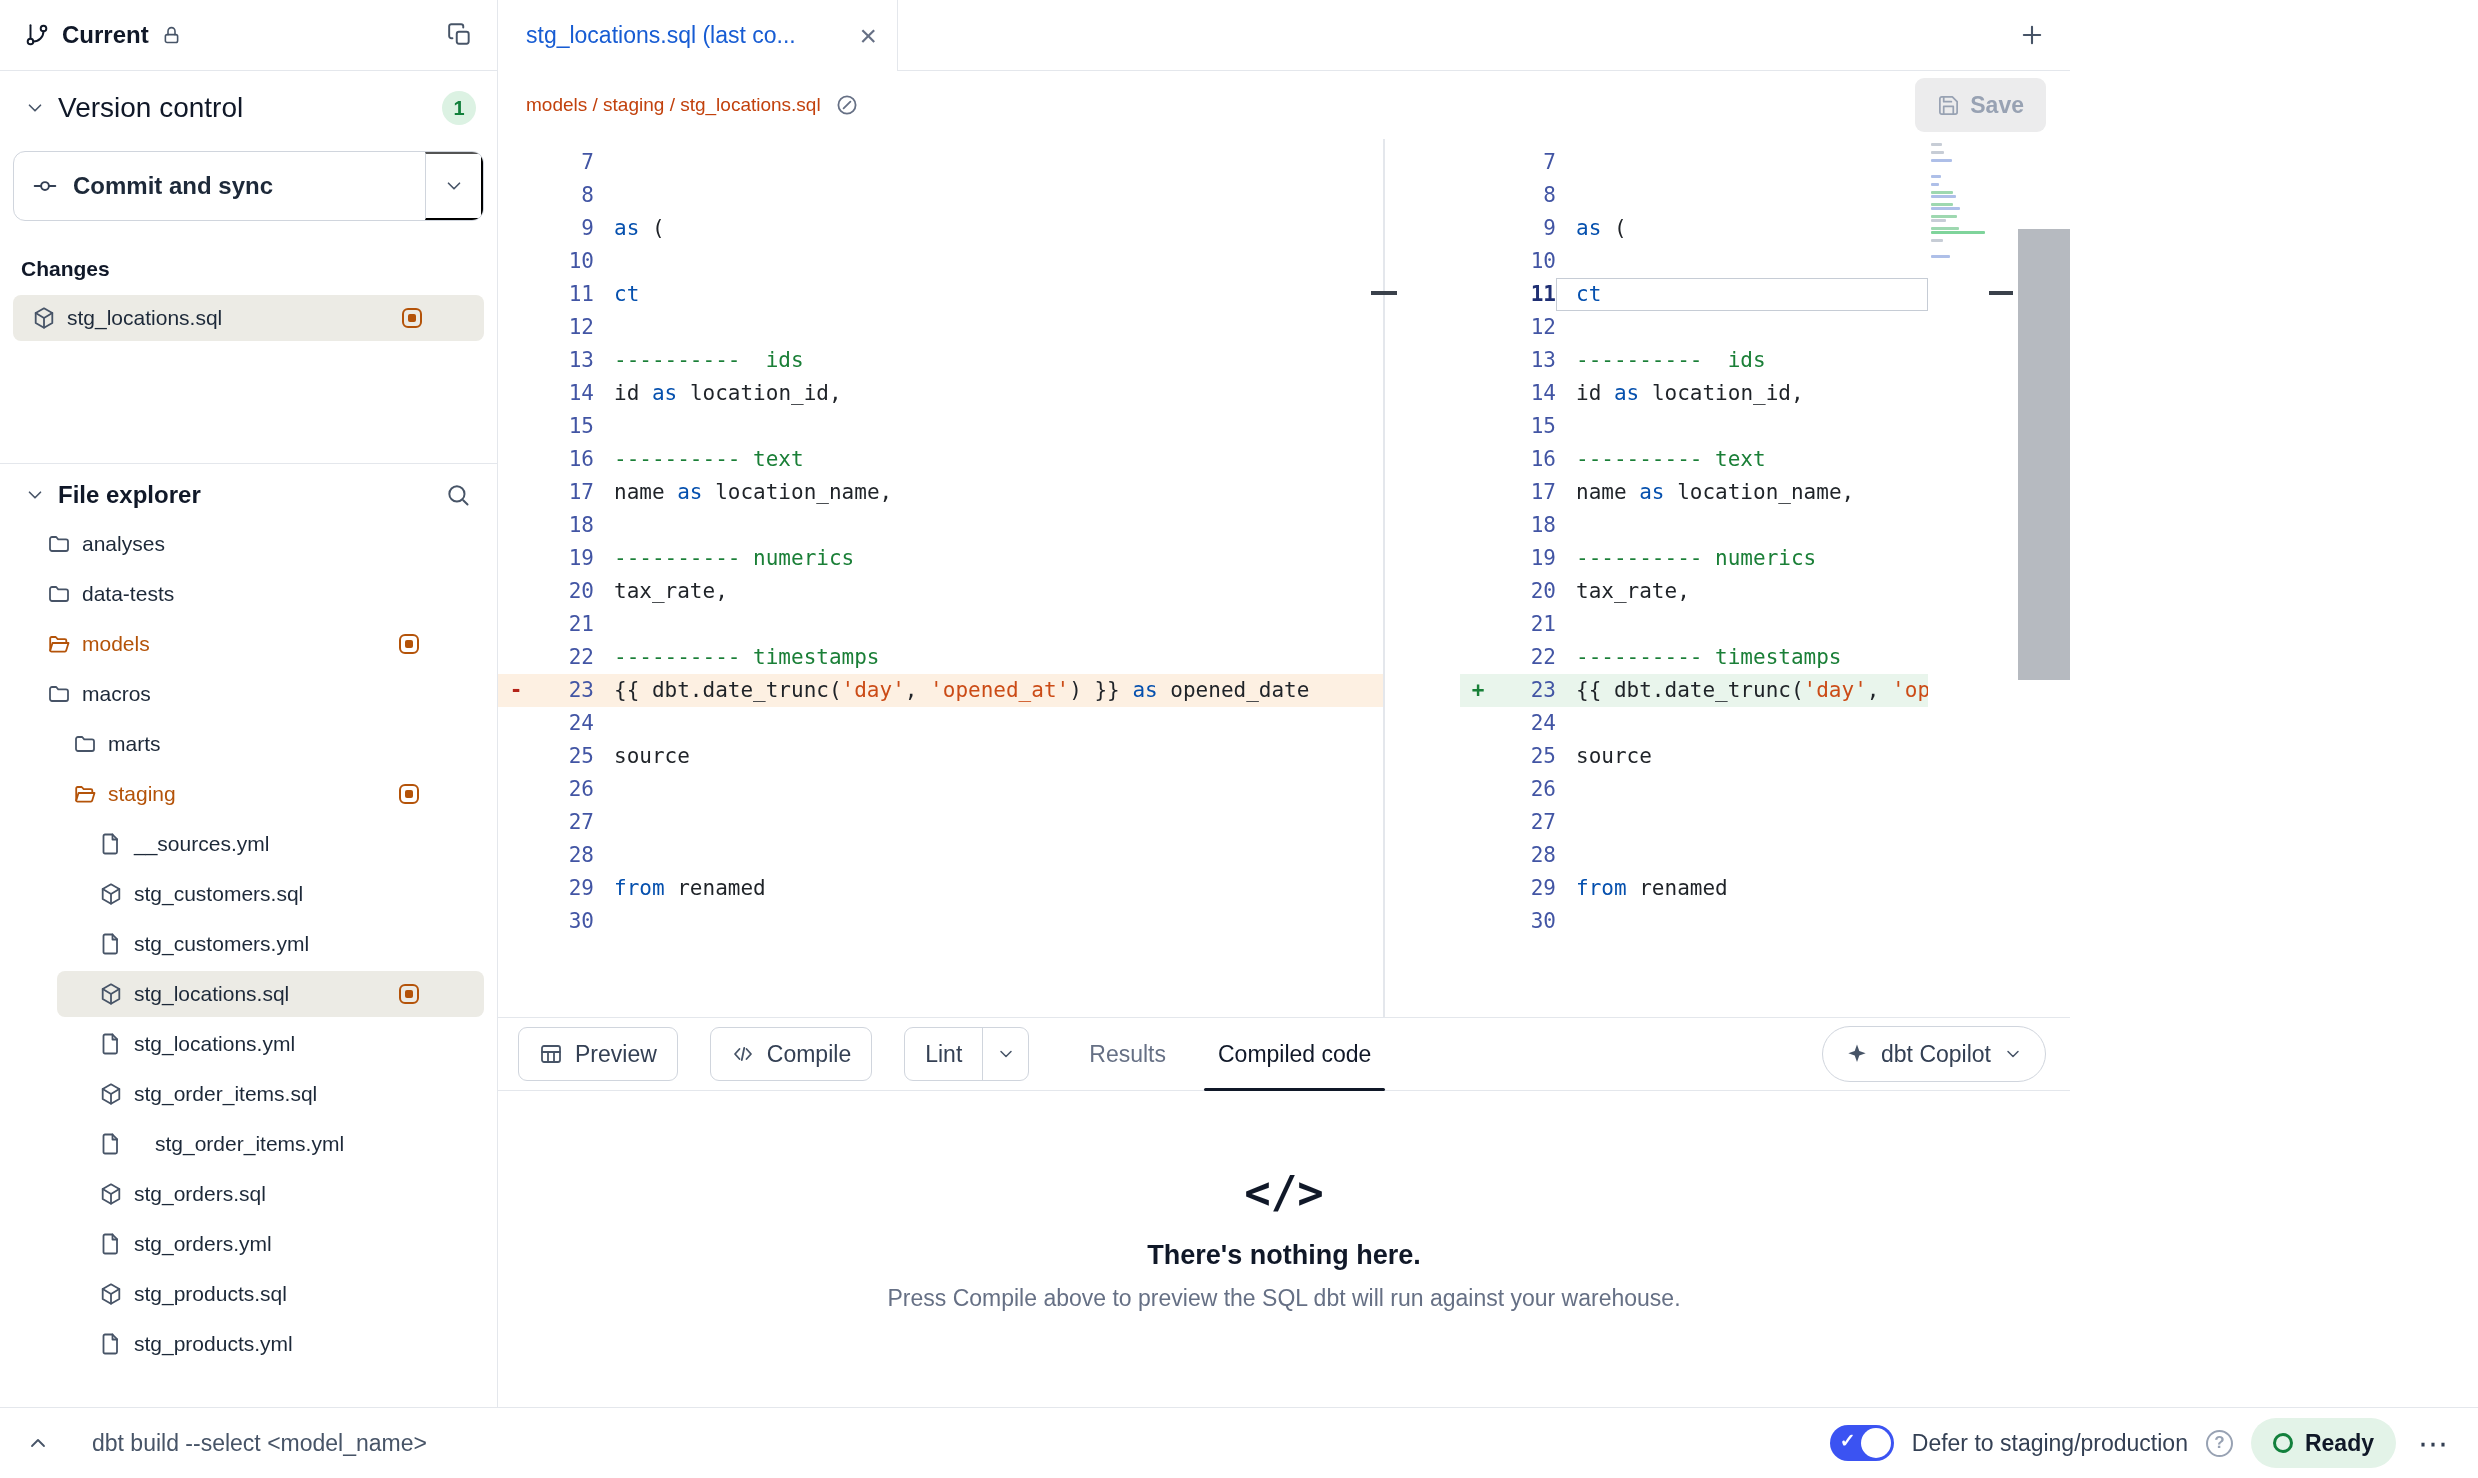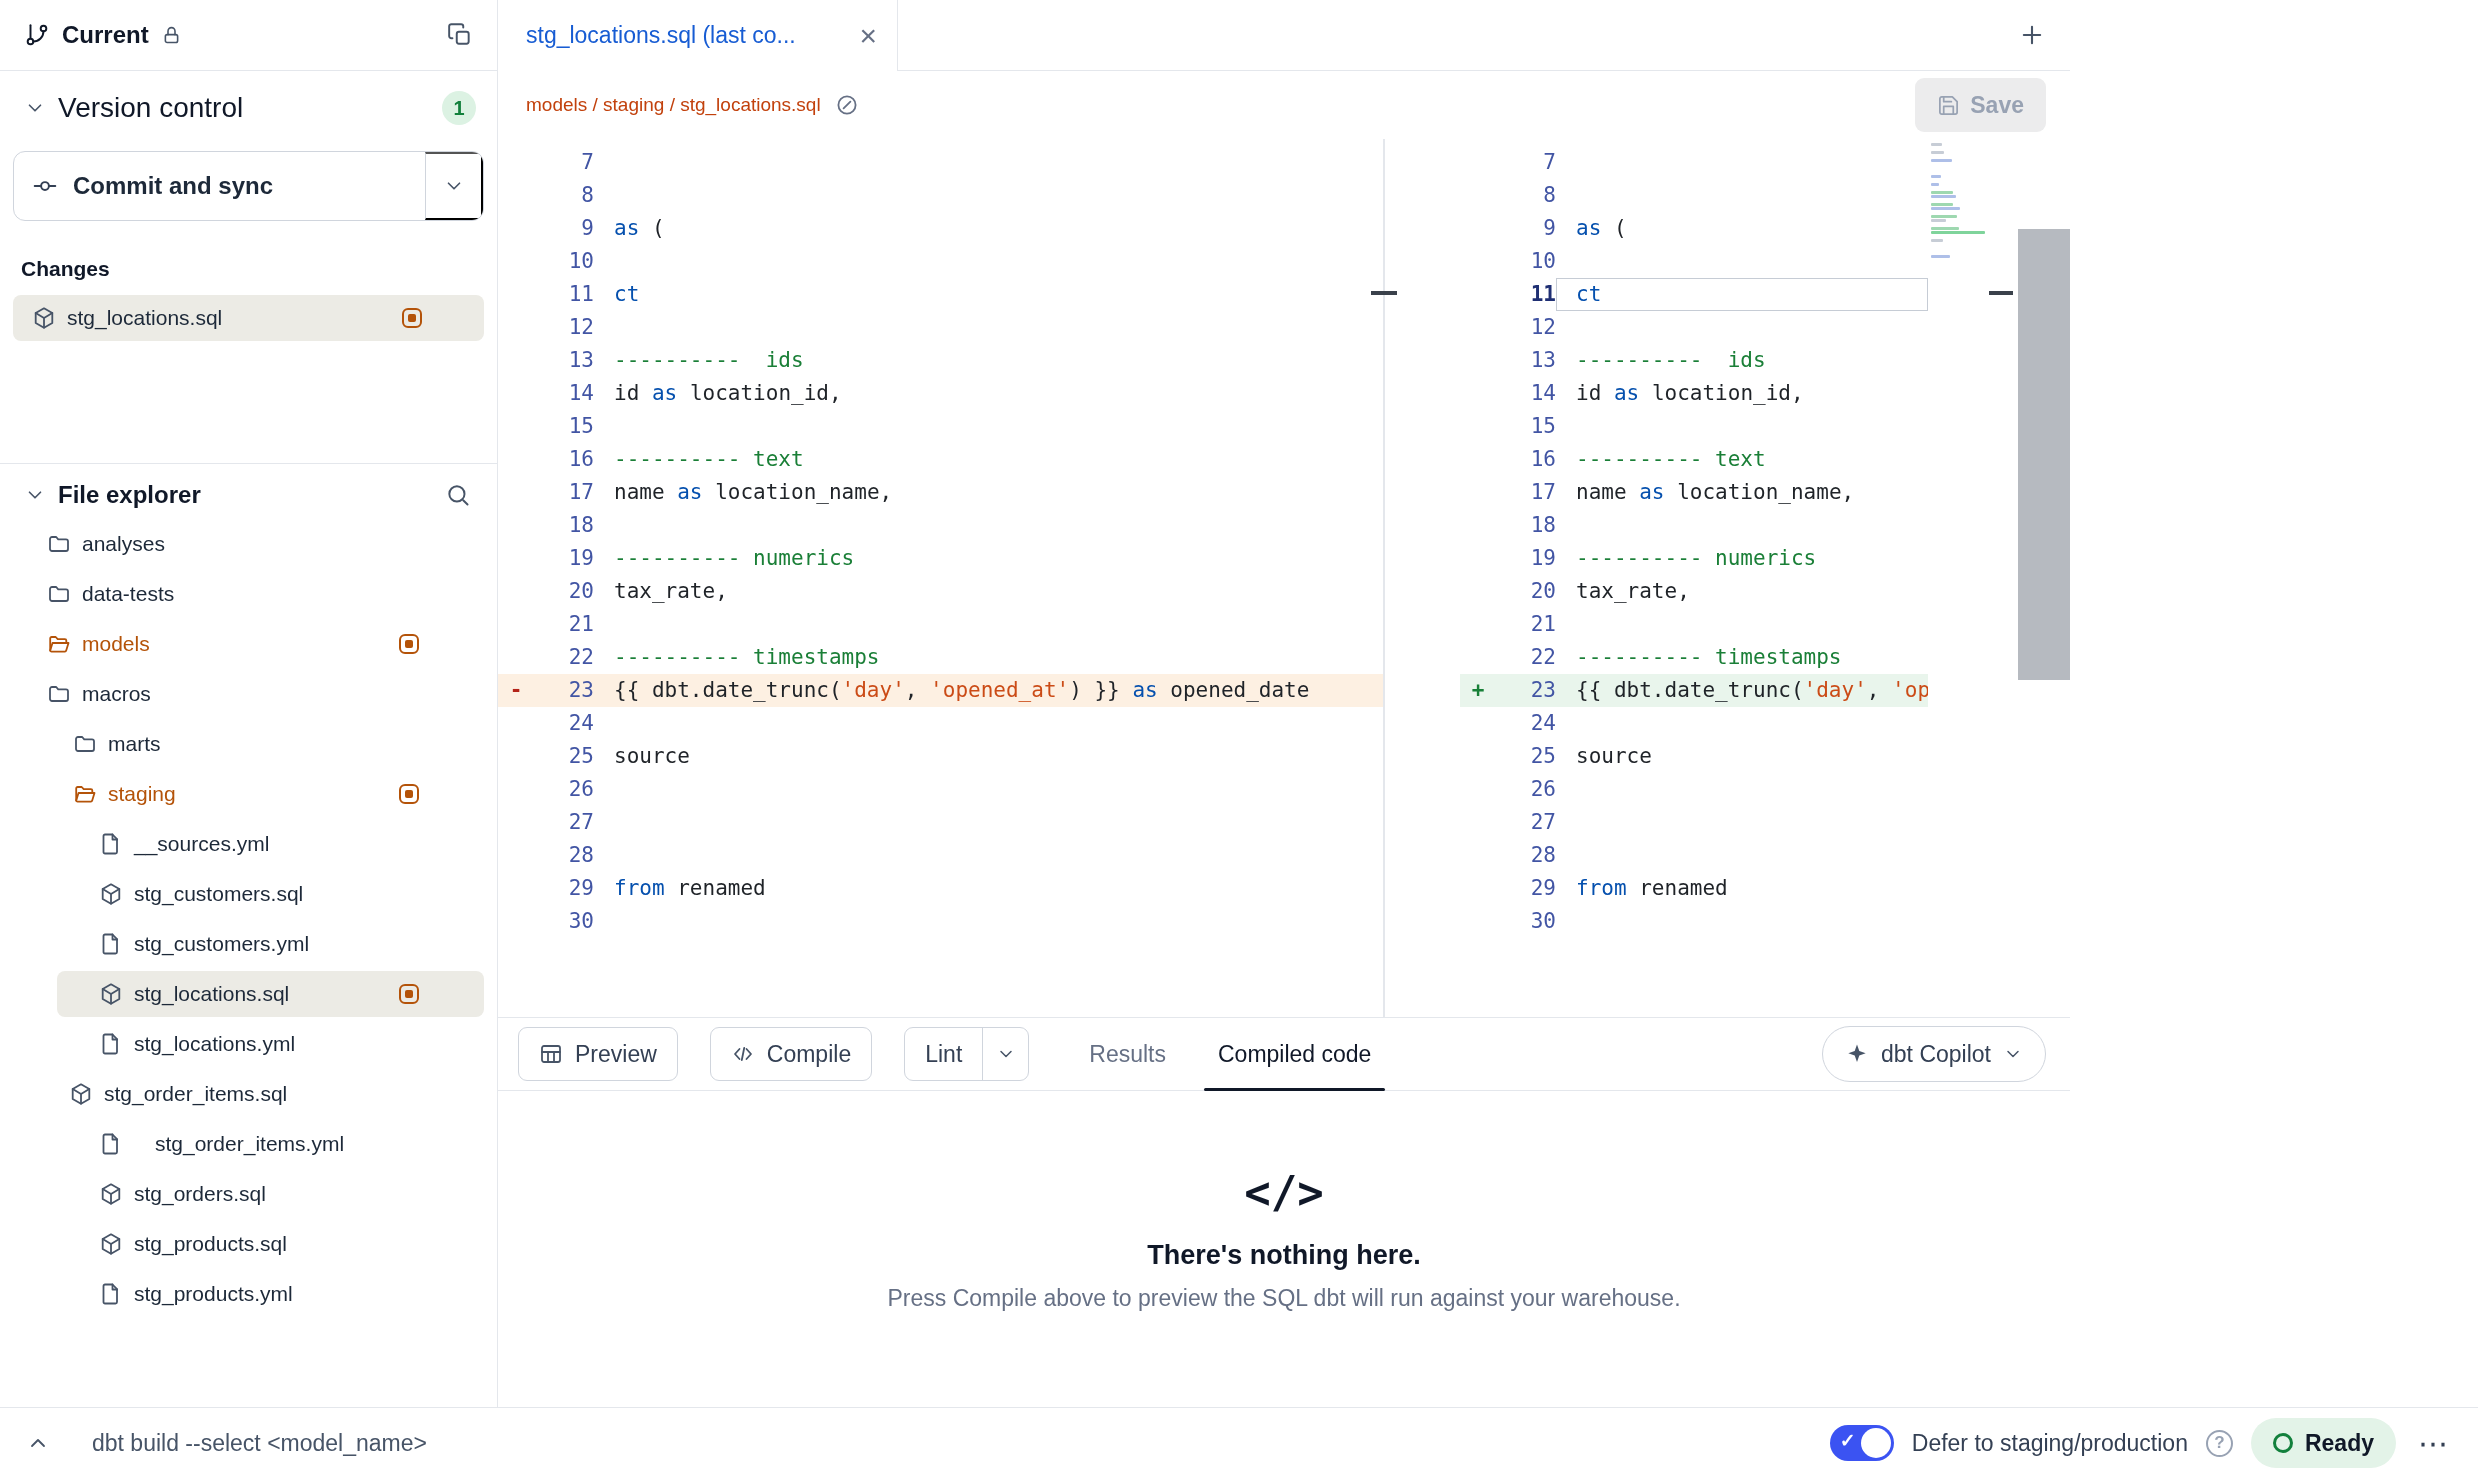--- a/index.html
+++ b/index.html
@@ -312,21 +312,21 @@
           </div>
           <div class="tree-row" style="padding-left: 99px;">
             <span class="t-ic">
               <svg class="ic" width="24" height="24" viewBox="0 0 24 24">
                 <path d="M6 2.5h7.5l4.5 4.7V20a1.5 1.5 0 0 1-1.5 1.5H6A1.5 1.5 0 0 1 4.5 20V4A1.5 1.5 0 0 1 6 2.5z"></path>
                 <path d="M13.5 2.5v5h4.7"></path>
               </svg>
             </span>
             <span>stg_locations.yml</span>
           </div>
-          <div class="tree-row" style="padding-left: 69px;">
+          <div class="tree-row" style="padding-left: 99px;">
             <span class="t-ic">
               <svg class="ic" width="24" height="24" viewBox="0 0 24 24">
                 <path d="M12 2.3 20.3 7v10L12 21.7 3.7 17V7z"></path>
                 <path d="M12 21.7V12M3.7 7 12 12l8.3-5"></path>
               </svg>
             </span>
             <span>stg_order_items.sql</span>
           </div>
           <div class="tree-row" style="padding-left: 99px; gap: 32px;">
             <span class="t-ic">
@@ -338,20 +338,29 @@
             <span>stg_order_items.yml</span>
           </div>
           <div class="tree-row" style="padding-left: 99px;">
             <span class="t-ic">
               <svg class="ic" width="24" height="24" viewBox="0 0 24 24">
                 <path d="M12 2.3 20.3 7v10L12 21.7 3.7 17V7z"></path>
                 <path d="M12 21.7V12M3.7 7 12 12l8.3-5"></path>
               </svg>
             </span>
             <span>stg_orders.sql</span>
+          </div>
+          <div class="tree-row" style="padding-left: 99px;">
+            <span class="t-ic">
+              <svg class="ic" width="24" height="24" viewBox="0 0 24 24">
+                <path d="M6 2.5h7.5l4.5 4.7V20a1.5 1.5 0 0 1-1.5 1.5H6A1.5 1.5 0 0 1 4.5 20V4A1.5 1.5 0 0 1 6 2.5z"></path>
+                <path d="M13.5 2.5v5h4.7"></path>
+              </svg>
+            </span>
+            <span>stg_orders.yml</span>
           </div>
           <div class="tree-row" style="padding-left: 99px;">
             <span class="t-ic">
               <svg class="ic" width="24" height="24" viewBox="0 0 24 24">
                 <path d="M12 2.3 20.3 7v10L12 21.7 3.7 17V7z"></path>
                 <path d="M12 21.7V12M3.7 7 12 12l8.3-5"></path>
               </svg>
             </span>
             <span>stg_products.sql</span>
           </div>

